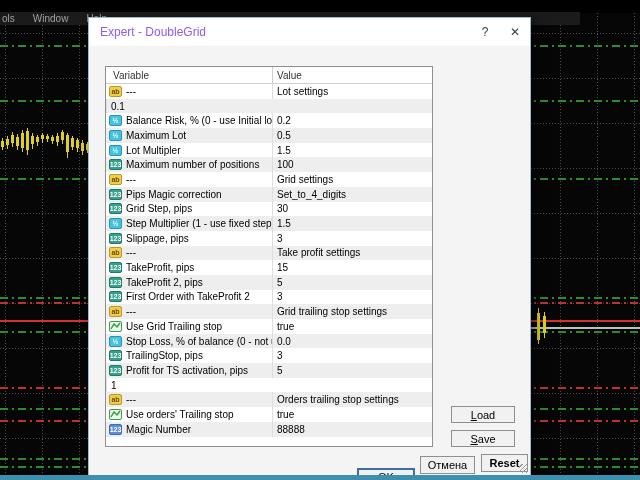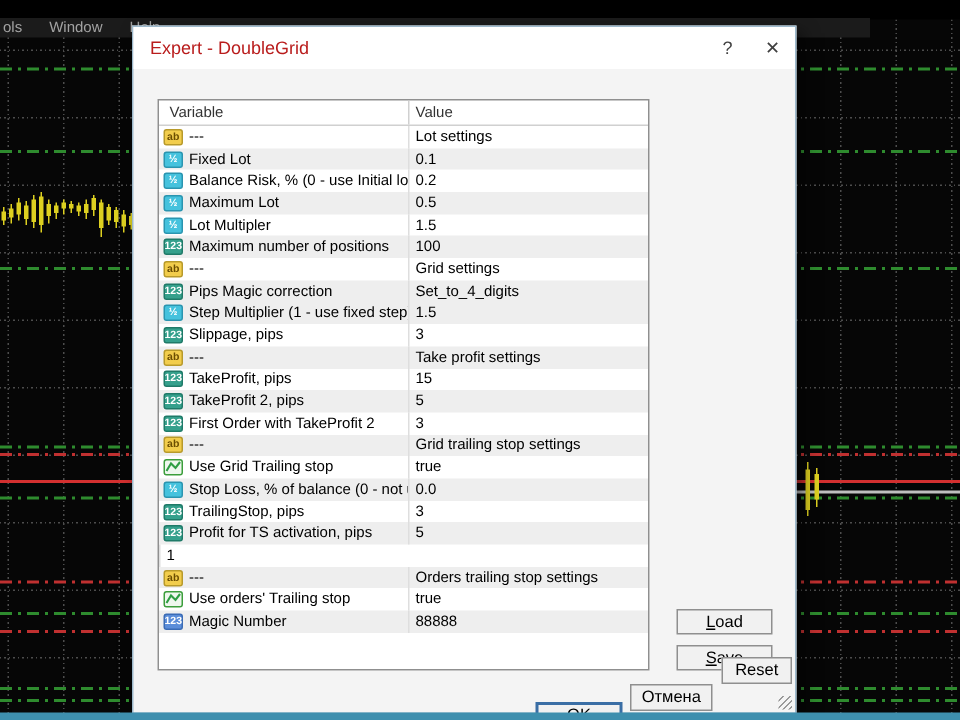--- a/index.html
+++ b/index.html
@@ -25,21 +25,21 @@
           border-left:5px solid transparent;border-right:5px solid transparent;}
 
   #bottom-strip{position:absolute;left:0;bottom:0;width:640px;height:5px;z-index:30;}
 
   
   #dialog{position:absolute;left:88px;top:17px;width:443px;height:459px;box-sizing:border-box;
           background:#f4f4f4;border:1px solid #9db9cc;box-shadow:4px 4px 10px rgba(0,0,0,.5);
           z-index:10;}
   #titlebar{position:absolute;top:0;left:0;right:0;height:28px;background:#ffffff;
             display:flex;align-items:center;}
-  #dlg-title{font-size:12px;color:#b91c1c;padding-left:11px;flex:1;}
+  #dlg-title{font-size:12px;color:#8b5cf6;padding-left:11px;flex:1;}
   .tb-btn{width:30px;height:28px;display:flex;align-items:center;justify-content:center;
           color:#404040;font-size:12px;}
 
   #tabs{position:absolute;top:30px;left:12px;display:flex;align-items:flex-end;height:17px;}
   .tab{font-size:11px;color:#111;background:#ededed;border:1px solid #c0c0c0;
        padding:1px 8px 2px;margin-right:2px;height:13px;line-height:13px;}
   .tab.active{background:#fff;border:1px solid #a0a0a0;border-bottom:1px solid #fff;
               height:16px;line-height:16px;padding:1px 9px 0;}
 
   #param-table{position:absolute;left:16px;top:48px;width:328px;height:381px;box-sizing:border-box;
@@ -55,21 +55,21 @@
             overflow:hidden;white-space:nowrap;}
   .picon{width:13px;height:11px;flex:0 0 13px;border-radius:2px;font-size:7px;font-weight:bold;
          display:flex;align-items:center;justify-content:center;line-height:1;box-sizing:border-box;}
 
   .btn{position:absolute;background:#f1f1f1;border:1px solid #8f8f8f;font-size:11px;color:#000;
        display:flex;align-items:center;justify-content:center;box-sizing:border-box;}
   #btn-load{left:362px;top:388px;width:64px;height:17px;}
   #btn-save{left:362px;top:412px;width:64px;height:17px;}
   #btn-ok{left:268px;top:438px;width:58px;height:18px;border:2px solid #3a6ea5;margin-top:12px;}
   #btn-cancel{left:331px;top:438px;width:55px;height:18px;}
-  #btn-reset{left:392px;top:420px;width:47px;height:18px;}
+  #btn-reset{left:392px;top:436px;width:47px;height:18px;font-weight:bold;}
   .accel{text-decoration:underline;}
 
   #resize-grip{position:absolute;right:2px;bottom:2px;width:9px;height:9px;
                background:repeating-linear-gradient(135deg,transparent 0 2px,#9a9a9a 2px 3px);}
 </style>
 </head>
 <body>
 
 <div id="menubar">
     <div class="menu-item">ols</div>
@@ -179,24 +179,20 @@
     </div>
     <div id="tbody">
         <div class="prow">
           <div class="cell-var">
             <div class="picon" style="background: rgb(242, 205, 76); border: 1px solid rgb(184, 154, 42); color: rgb(107, 77, 0);">ab</div>
             <div class="pname">---</div>
           </div>
           <div class="cell-val">Lot settings</div>
         </div>
         <div class="prow alt">
-          <div class="cell-var">
-            <div class="picon" style="background: rgb(69, 194, 221); border: 1px solid rgb(42, 149, 176); color: rgb(255, 255, 255);">½</div>
-            <div class="pname">Fixed Lot</div>
-          </div>
           <div class="cell-val">0.1</div>
         </div>
         <div class="prow">
           <div class="cell-var">
             <div class="picon" style="background: rgb(69, 194, 221); border: 1px solid rgb(42, 149, 176); color: rgb(255, 255, 255);">½</div>
             <div class="pname">Balance Risk, % (0 - use Initial lot)</div>
           </div>
           <div class="cell-val">0.2</div>
         </div>
         <div class="prow alt">
@@ -226,20 +222,27 @@
             <div class="pname">---</div>
           </div>
           <div class="cell-val">Grid settings</div>
         </div>
         <div class="prow alt">
           <div class="cell-var">
             <div class="picon" style="background: rgb(53, 160, 140); border: 1px solid rgb(31, 122, 104); color: rgb(255, 255, 255);">123</div>
             <div class="pname">Pips Magic correction</div>
           </div>
           <div class="cell-val">Set_to_4_digits</div>
+        </div>
+        <div class="prow">
+          <div class="cell-var">
+            <div class="picon" style="background: rgb(53, 160, 140); border: 1px solid rgb(31, 122, 104); color: rgb(255, 255, 255);">123</div>
+            <div class="pname">Grid Step, pips</div>
+          </div>
+          <div class="cell-val">30</div>
         </div>
         <div class="prow alt">
           <div class="cell-var">
             <div class="picon" style="background: rgb(69, 194, 221); border: 1px solid rgb(42, 149, 176); color: rgb(255, 255, 255);">½</div>
             <div class="pname">Step Multiplier (1 - use fixed step)</div>
           </div>
           <div class="cell-val">1.5</div>
         </div>
         <div class="prow">
           <div class="cell-var">

